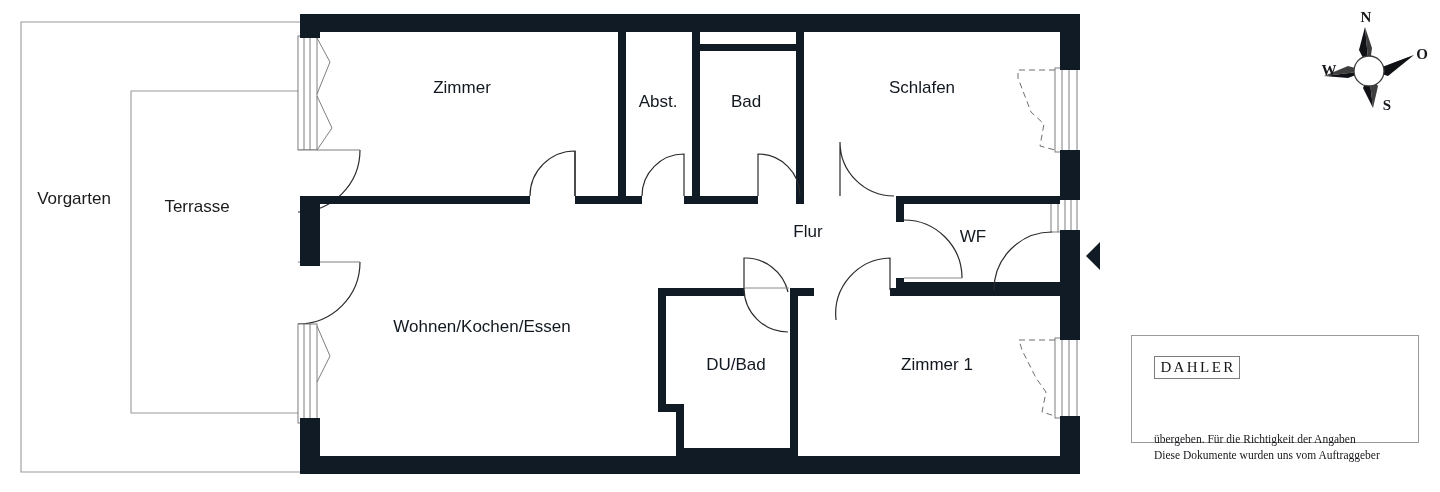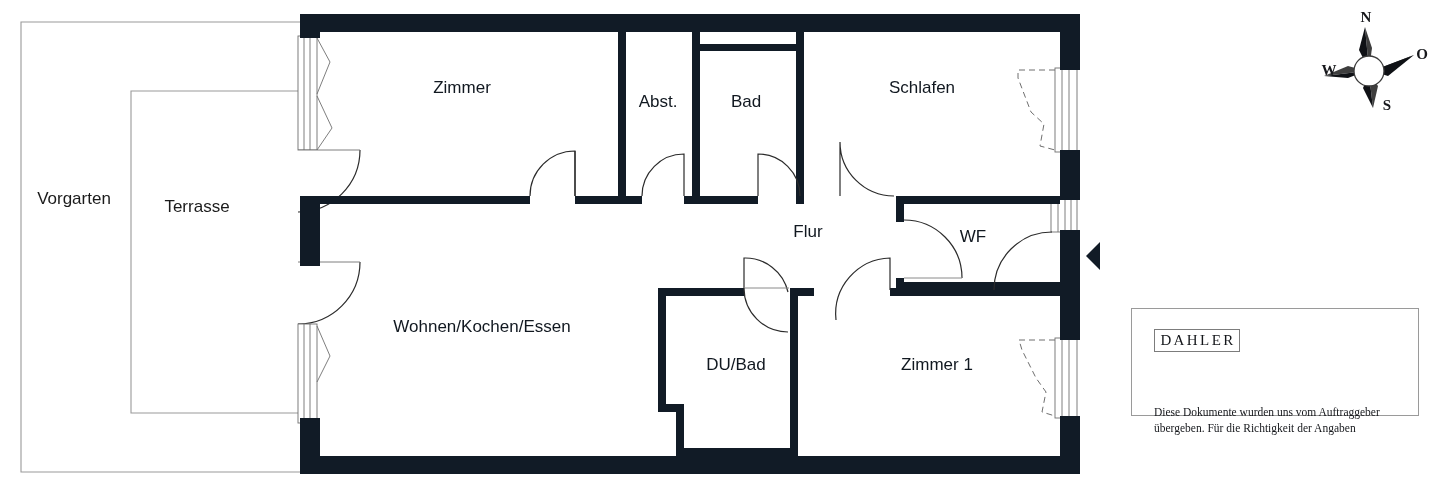--- a/index.html
+++ b/index.html
@@ -266,23 +266,23 @@
         <circle cx="1369" cy="71" r="15" fill="#ffffff" stroke="#3a3a3a" stroke-width="1.3"></circle>
       </g>
       <text class="compass-letter" x="1366" y="19">N</text>
       <text class="compass-letter" x="1422" y="56">O</text>
       <text class="compass-letter" x="1387" y="107">S</text>
       <text class="compass-letter" x="1329" y="72">W</text>
     </g>
 
   </svg>
 
-  <div class="legend-box" style="left:1131px; top:308px; width:288px; height:108px;">
+  <div class="legend-box" style="left:1131px; top:335px; width:288px; height:108px;">
     <div class="brand-box" style="left:22px; top:20px; width:86px; height:23px;">
       <span class="brand-text">DAHLER</span>
     </div>
     <div class="disclaimer" style="left:22px; top:95px;">
+      <div>übergeben. Für die Richtigkeit der Angaben</div>
       <div>Diese Dokumente wurden uns vom Auftraggeber</div>
-      <div>übergeben. Für die Richtigkeit der Angaben</div>
     </div>
   </div>
 
 </div>
 
 </body></html>

